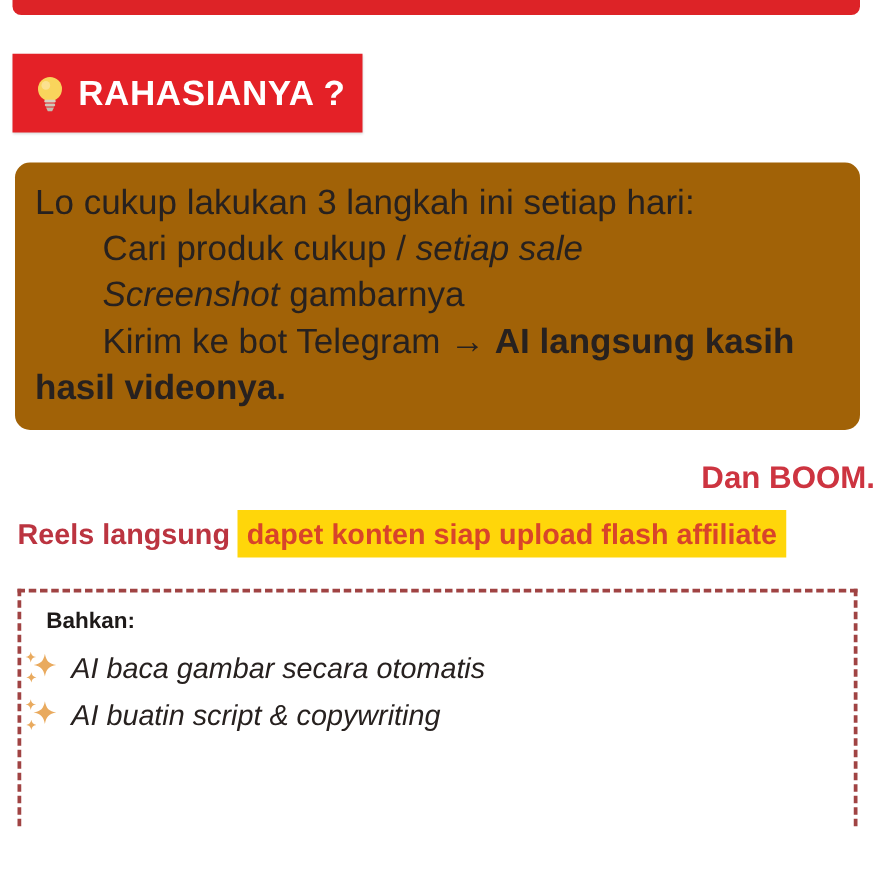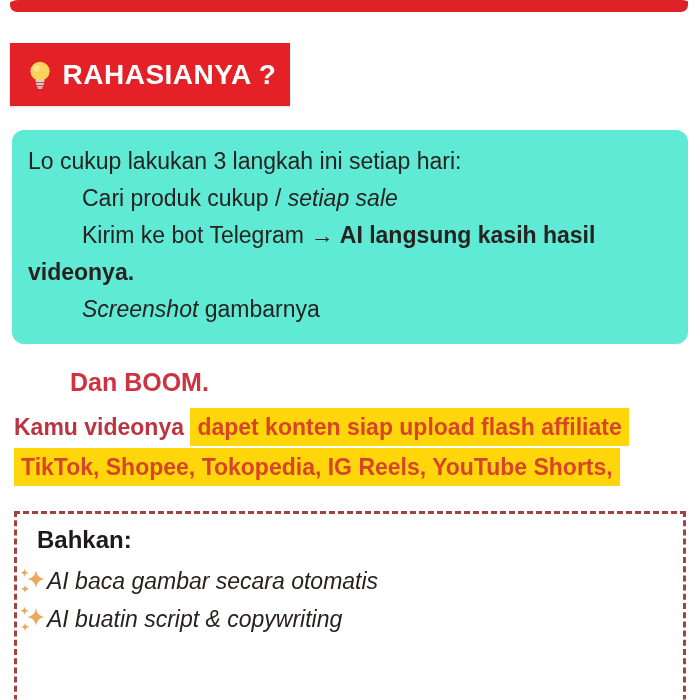--- a/index.html
+++ b/index.html
@@ -1,21 +1,21 @@
 <!DOCTYPE html>
 <html><head>
 <meta charset="utf-8">
 <style>
   html,body { margin:0; padding:0; }
   body {
     width:700px; height:700px; overflow:hidden; background:#ffffff;
     font-family:"Liberation Sans","DejaVu Sans",sans-serif;
     -webkit-font-smoothing:antialiased;
   }
-  .page { position:relative; width:700px; height:700px; overflow:hidden;border-radius:19px; }
+  .page { position:relative; width:700px; height:700px; overflow:hidden; }
 
   
   .top-strip {
     position:absolute; left:10px; top:0; width:678px; height:12px;
     background:#dd2327; border-radius:0 0 7px 7px;
   }
 
   
   .badge {
     margin:43px 0 0 10px; width:280px; height:63px; background:#e42127;
@@ -24,52 +24,52 @@
   }
   .badge-label {
     color:#ffffff; font-size:28px; font-weight:800; letter-spacing:0.5px;
     white-space:nowrap;
   }
   .bulb { width:32px; height:32px; flex:0 0 auto; }
 
   
   .steps-card {
     margin:24px 0 0 12px; width:676px; box-sizing:border-box;
-    background:#5eead4; border-radius:12px;
+    background:#a16207; border-radius:12px;
     padding:13px 7px 16px 16px;
-    color:#27211f; font-size:23px; line-height:37px; font-weight:500;
+    color:#27211f; font-size:28px; line-height:37px; font-weight:500;
   }
   .pb-line { margin:0; }
   .pb-indent { text-indent:54px; }
   .it { font-style:italic; }
   .bd { font-weight:800; }
 
   
   .boom-text {
-    margin-top:24px; padding-left:70px; text-align:left;
+    margin-top:24px; padding-left:70px; text-align:right;
     color:#cd3440; font-size:25px; font-weight:800;
   }
 
   
   .result { margin:10px 0 0 14px; width:678px; font-size:23px; font-weight:800; }
   .result-line { line-height:40px; white-space:nowrap; }
   .crimson { color:#bb3440; }
   .hl { background:#ffd60a; color:#d8442a; padding:6px 7px; }
 
   
   .features-box {
     position:relative; margin:24px 14px 0 14px; box-sizing:border-box;
     height:190px; border:3px dashed #a04343; border-bottom:none;
     padding:10px 14px 0 14px; background:#ffffff;
   }
   .features-heading {
-    margin:2px 0 8px 6px; font-size:24px; font-weight:800; color:#1e1a19;
+    margin:2px 0 8px 6px; font-size:18px; font-weight:800; color:#1e1a19;
   }
   .feature-item {
-    display:flex; align-items:center; height:38px;
+    display:flex; align-items:center; gap:10px; height:38px;
     margin-left:-12px;
   }
   .feature-text {
     font-style:italic; font-size:23px; color:#27211f; white-space:nowrap;
   }
   .sparkle { width:28px; height:28px; flex:0 0 auto; }
 </style>
 </head>
 <body>
 
@@ -84,29 +84,28 @@
       <rect x="8.6" y="15.6" width="6.8" height="1.7" rx="0.8" fill="#d9d2c5"></rect>
       <rect x="8.9" y="17.9" width="6.2" height="1.7" rx="0.8" fill="#cfc8ba"></rect>
       <path d="M9.6 20.3h4.8l-1.1 2.2h-2.6z" fill="#c4bcae"></path>
     </svg>
     <span class="badge-label">RAHASIANYA ?</span>
   </div>
 
   <div class="steps-card">
     <p class="pb-line"><span>Lo cukup lakukan 3 langkah ini setiap hari:</span></p>
     <p class="pb-line pb-indent"><span>Cari produk cukup / </span><span class="it">setiap sale</span></p>
+    <p class="pb-line pb-indent"><span class="it">Screenshot</span><span> gambarnya</span></p>
     <p class="pb-line pb-indent"><span>Kirim ke bot Telegram → </span><span class="bd">AI langsung kasih hasil videonya.</span></p>
-    <p class="pb-line pb-indent"><span class="it">Screenshot</span><span> gambarnya</span></p>
   </div>
 
   <div class="boom-text">Dan BOOM.</div>
 
   <div class="result">
-    <div class="result-line"><span class="crimson">Kamu videonya </span><span class="hl">dapet konten siap upload flash affiliate</span></div>
-    <div class="result-line"><span class="hl">TikTok, Shopee, Tokopedia, IG Reels, YouTube Shorts,</span></div>
+    <div class="result-line"><span class="crimson">Reels langsung </span><span class="hl">dapet konten siap upload flash affiliate</span></div>
   </div>
 
   <div class="features-box">
     <div class="features-heading">Bahkan:</div>
 
     <div class="feature-item">
       <svg class="sparkle" viewBox="0 0 24 24" aria-hidden="true">
         <path d="M14.5 2.5c.85 4.9 2.9 6.95 7.8 7.8-4.9.85-6.95 2.9-7.8 7.8-.85-4.9-2.9-6.95-7.8-7.8 4.9-.85 6.95-2.9 7.8-7.8z" fill="#e9aa5e"></path>
         <path d="M4.8 1.2c.4 2.3 1.35 3.25 3.65 3.65-2.3.4-3.25 1.35-3.65 3.65-.4-2.3-1.35-3.25-3.65-3.65 2.3-.4 3.25-1.35 3.65-3.65z" fill="#e9aa5e"></path>
         <path d="M5.2 15.3c.38 2.2 1.3 3.12 3.5 3.5-2.2.38-3.12 1.3-3.5 3.5-.38-2.2-1.3-3.12-3.5-3.5 2.2-.38 3.12-1.3 3.5-3.5z" fill="#e9aa5e"></path>

